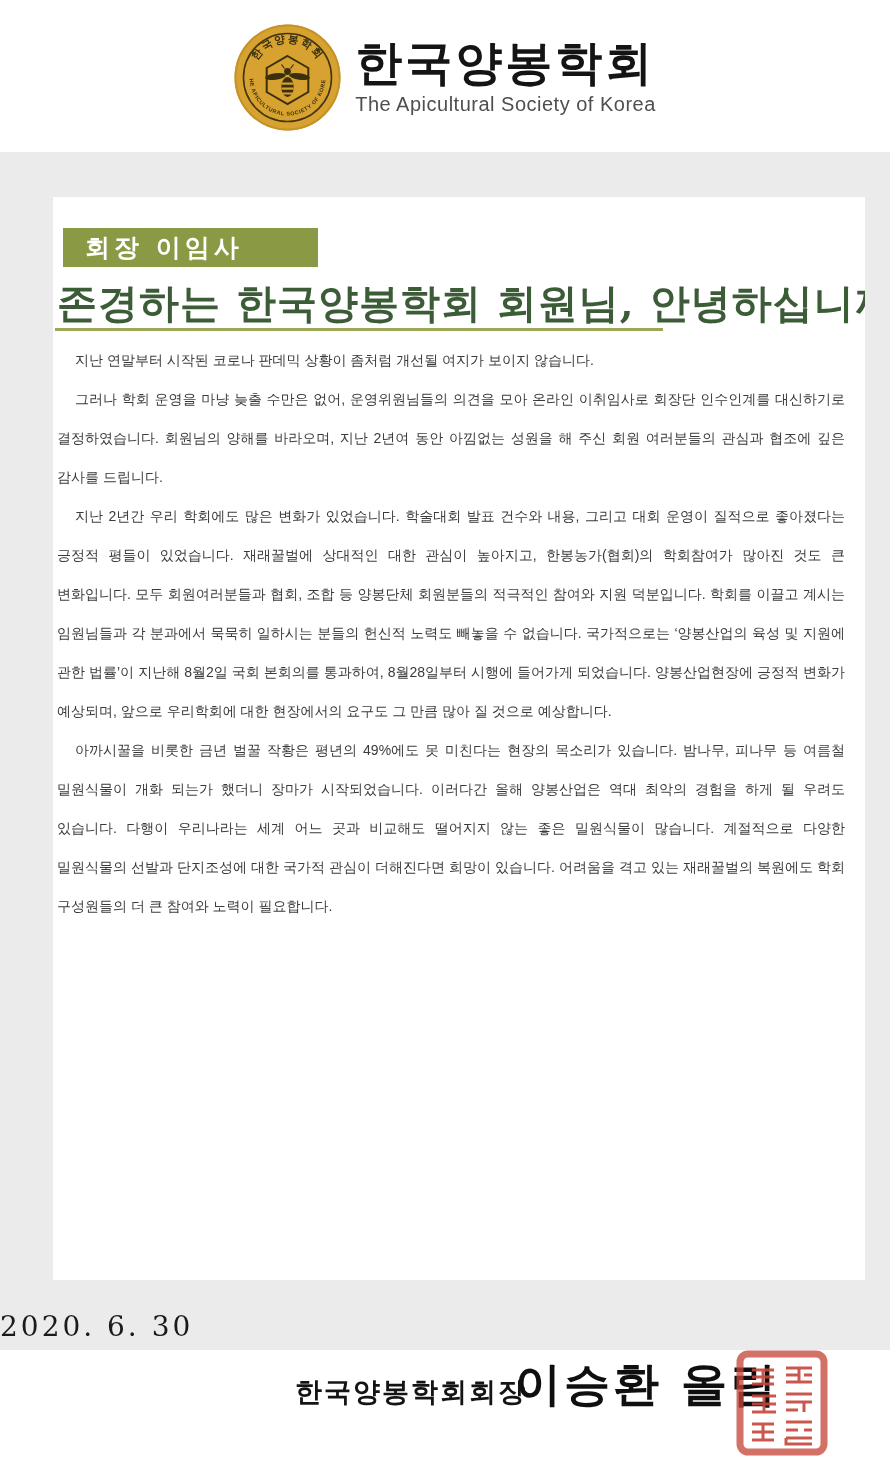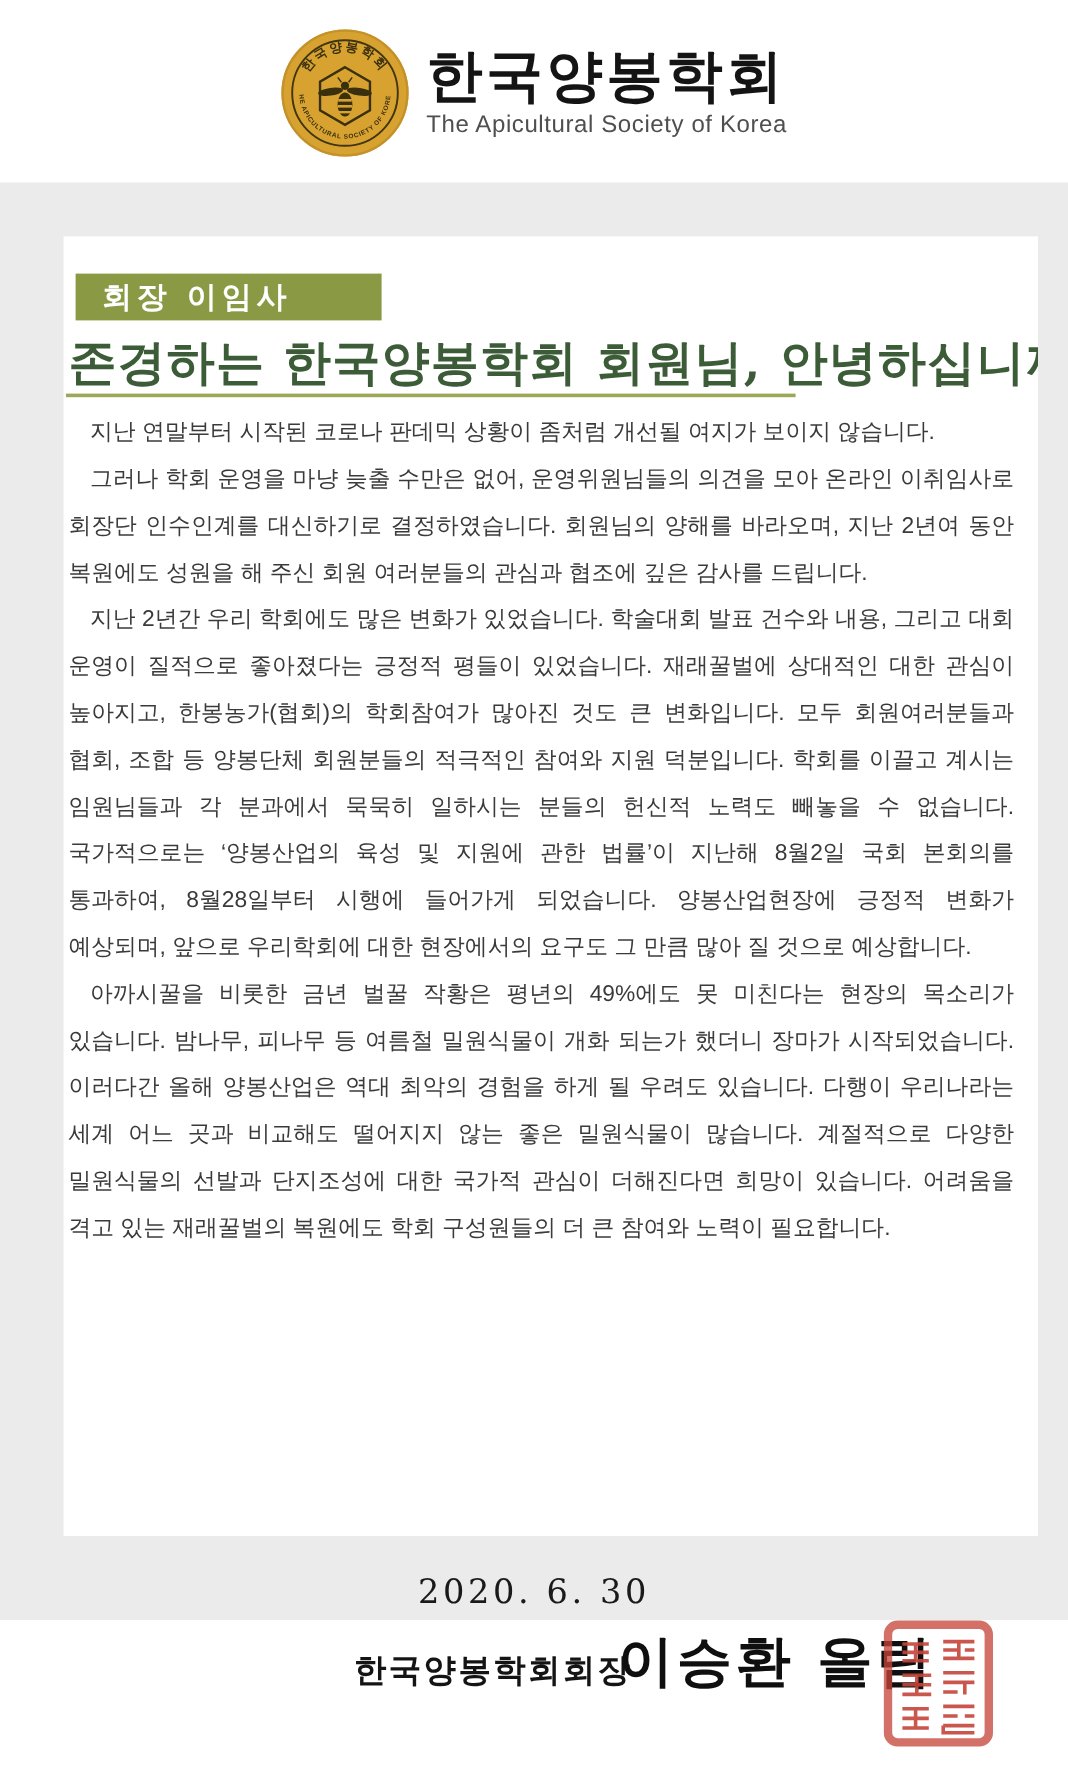--- a/index.html
+++ b/index.html
@@ -67,30 +67,30 @@
     white-space: nowrap;
   }
   .divider {
     position: absolute; left: 2px; top: 131px;
     width: 608px; height: 3px;
     background: #9ca858;
   }
   .body-text {
     position: absolute; left: 4px; top: 144px;
     width: 788px;
-    font-size: 19px; line-height: 39px;
+    font-size: 14px; line-height: 39px;
     color: #3a3a3a;
     text-align: justify;
   }
   .body-text p { margin: 0; text-indent: 18px; word-break: keep-all; }
 
   
   .date-line {
     position: absolute; left: 0; top: 1158px;
-    width: 890px; text-align: center;
+    width: 890px; text-align: left;
     font-family: "DejaVu Serif", serif;
     font-size: 28px; color: #1a1a1a;
     letter-spacing: 3px;
   }
   .sig-role {
     position: absolute; left: 295px; top: 1222px;
     font-family: "DejaVu Serif", serif;
     font-weight: bold;
     font-size: 27px; color: #141414;
     letter-spacing: 2px;
@@ -148,21 +148,21 @@
 </div>
 
 <div class="page-bg">
 
   <div class="card">
     <div class="badge">회장 이임사</div>
     <h2 class="greeting">존경하는 한국양봉학회 회원님, 안녕하십니까?</h2>
     <div class="divider"></div>
     <div class="body-text">
         <p>지난 연말부터 시작된 코로나 판데믹 상황이 좀처럼 개선될 여지가 보이지 않습니다.</p>
-        <p>그러나 학회 운영을 마냥 늦출 수만은 없어, 운영위원님들의 의견을 모아 온라인 이취임사로 회장단 인수인계를 대신하기로 결정하였습니다. 회원님의 양해를 바라오며, 지난 2년여 동안 복원에도 성원을 해 주신 회원 여러분들의 관심과 협조에 깊은 감사를 드립니다.</p>
+        <p>그러나 학회 운영을 마냥 늦출 수만은 없어, 운영위원님들의 의견을 모아 온라인 이취임사로 회장단 인수인계를 대신하기로 결정하였습니다. 회원님의 양해를 바라오며, 지난 2년여 동안 아낌없는 성원을 해 주신 회원 여러분들의 관심과 협조에 깊은 감사를 드립니다.</p>
         <p>지난 2년간 우리 학회에도 많은 변화가 있었습니다. 학술대회 발표 건수와 내용, 그리고 대회 운영이 질적으로 좋아졌다는 긍정적 평들이 있었습니다. 재래꿀벌에 상대적인 대한 관심이 높아지고, 한봉농가(협회)의 학회참여가 많아진 것도 큰 변화입니다. 모두 회원여러분들과 협회, 조합 등 양봉단체 회원분들의 적극적인 참여와 지원 덕분입니다. 학회를 이끌고 계시는 임원님들과 각 분과에서 묵묵히 일하시는 분들의 헌신적 노력도 빼놓을 수 없습니다. 국가적으로는 ‘양봉산업의 육성 및 지원에 관한 법률’이 지난해 8월2일 국회 본회의를 통과하여, 8월28일부터 시행에 들어가게 되었습니다. 양봉산업현장에 긍정적 변화가 예상되며, 앞으로 우리학회에 대한 현장에서의 요구도 그 만큼 많아 질 것으로 예상합니다.</p>
         <p>아까시꿀을 비롯한 금년 벌꿀 작황은 평년의 49%에도 못 미친다는 현장의 목소리가 있습니다. 밤나무, 피나무 등 여름철 밀원식물이 개화 되는가 했더니 장마가 시작되었습니다. 이러다간 올해 양봉산업은 역대 최악의 경험을 하게 될 우려도 있습니다. 다행이 우리나라는 세계 어느 곳과 비교해도 떨어지지 않는 좋은 밀원식물이 많습니다. 계절적으로 다양한 밀원식물의 선발과 단지조성에 대한 국가적 관심이 더해진다면 희망이 있습니다. 어려움을 격고 있는 재래꿀벌의 복원에도 학회 구성원들의 더 큰 참여와 노력이 필요합니다.</p>
       </div>
   </div>
 
   <div class="date-line">2020. 6. 30</div>
 
   <div class="sig-role">한국양봉학회회장</div>
   <div class="sig-name">이승환 올림</div>
   <div class="seal">

